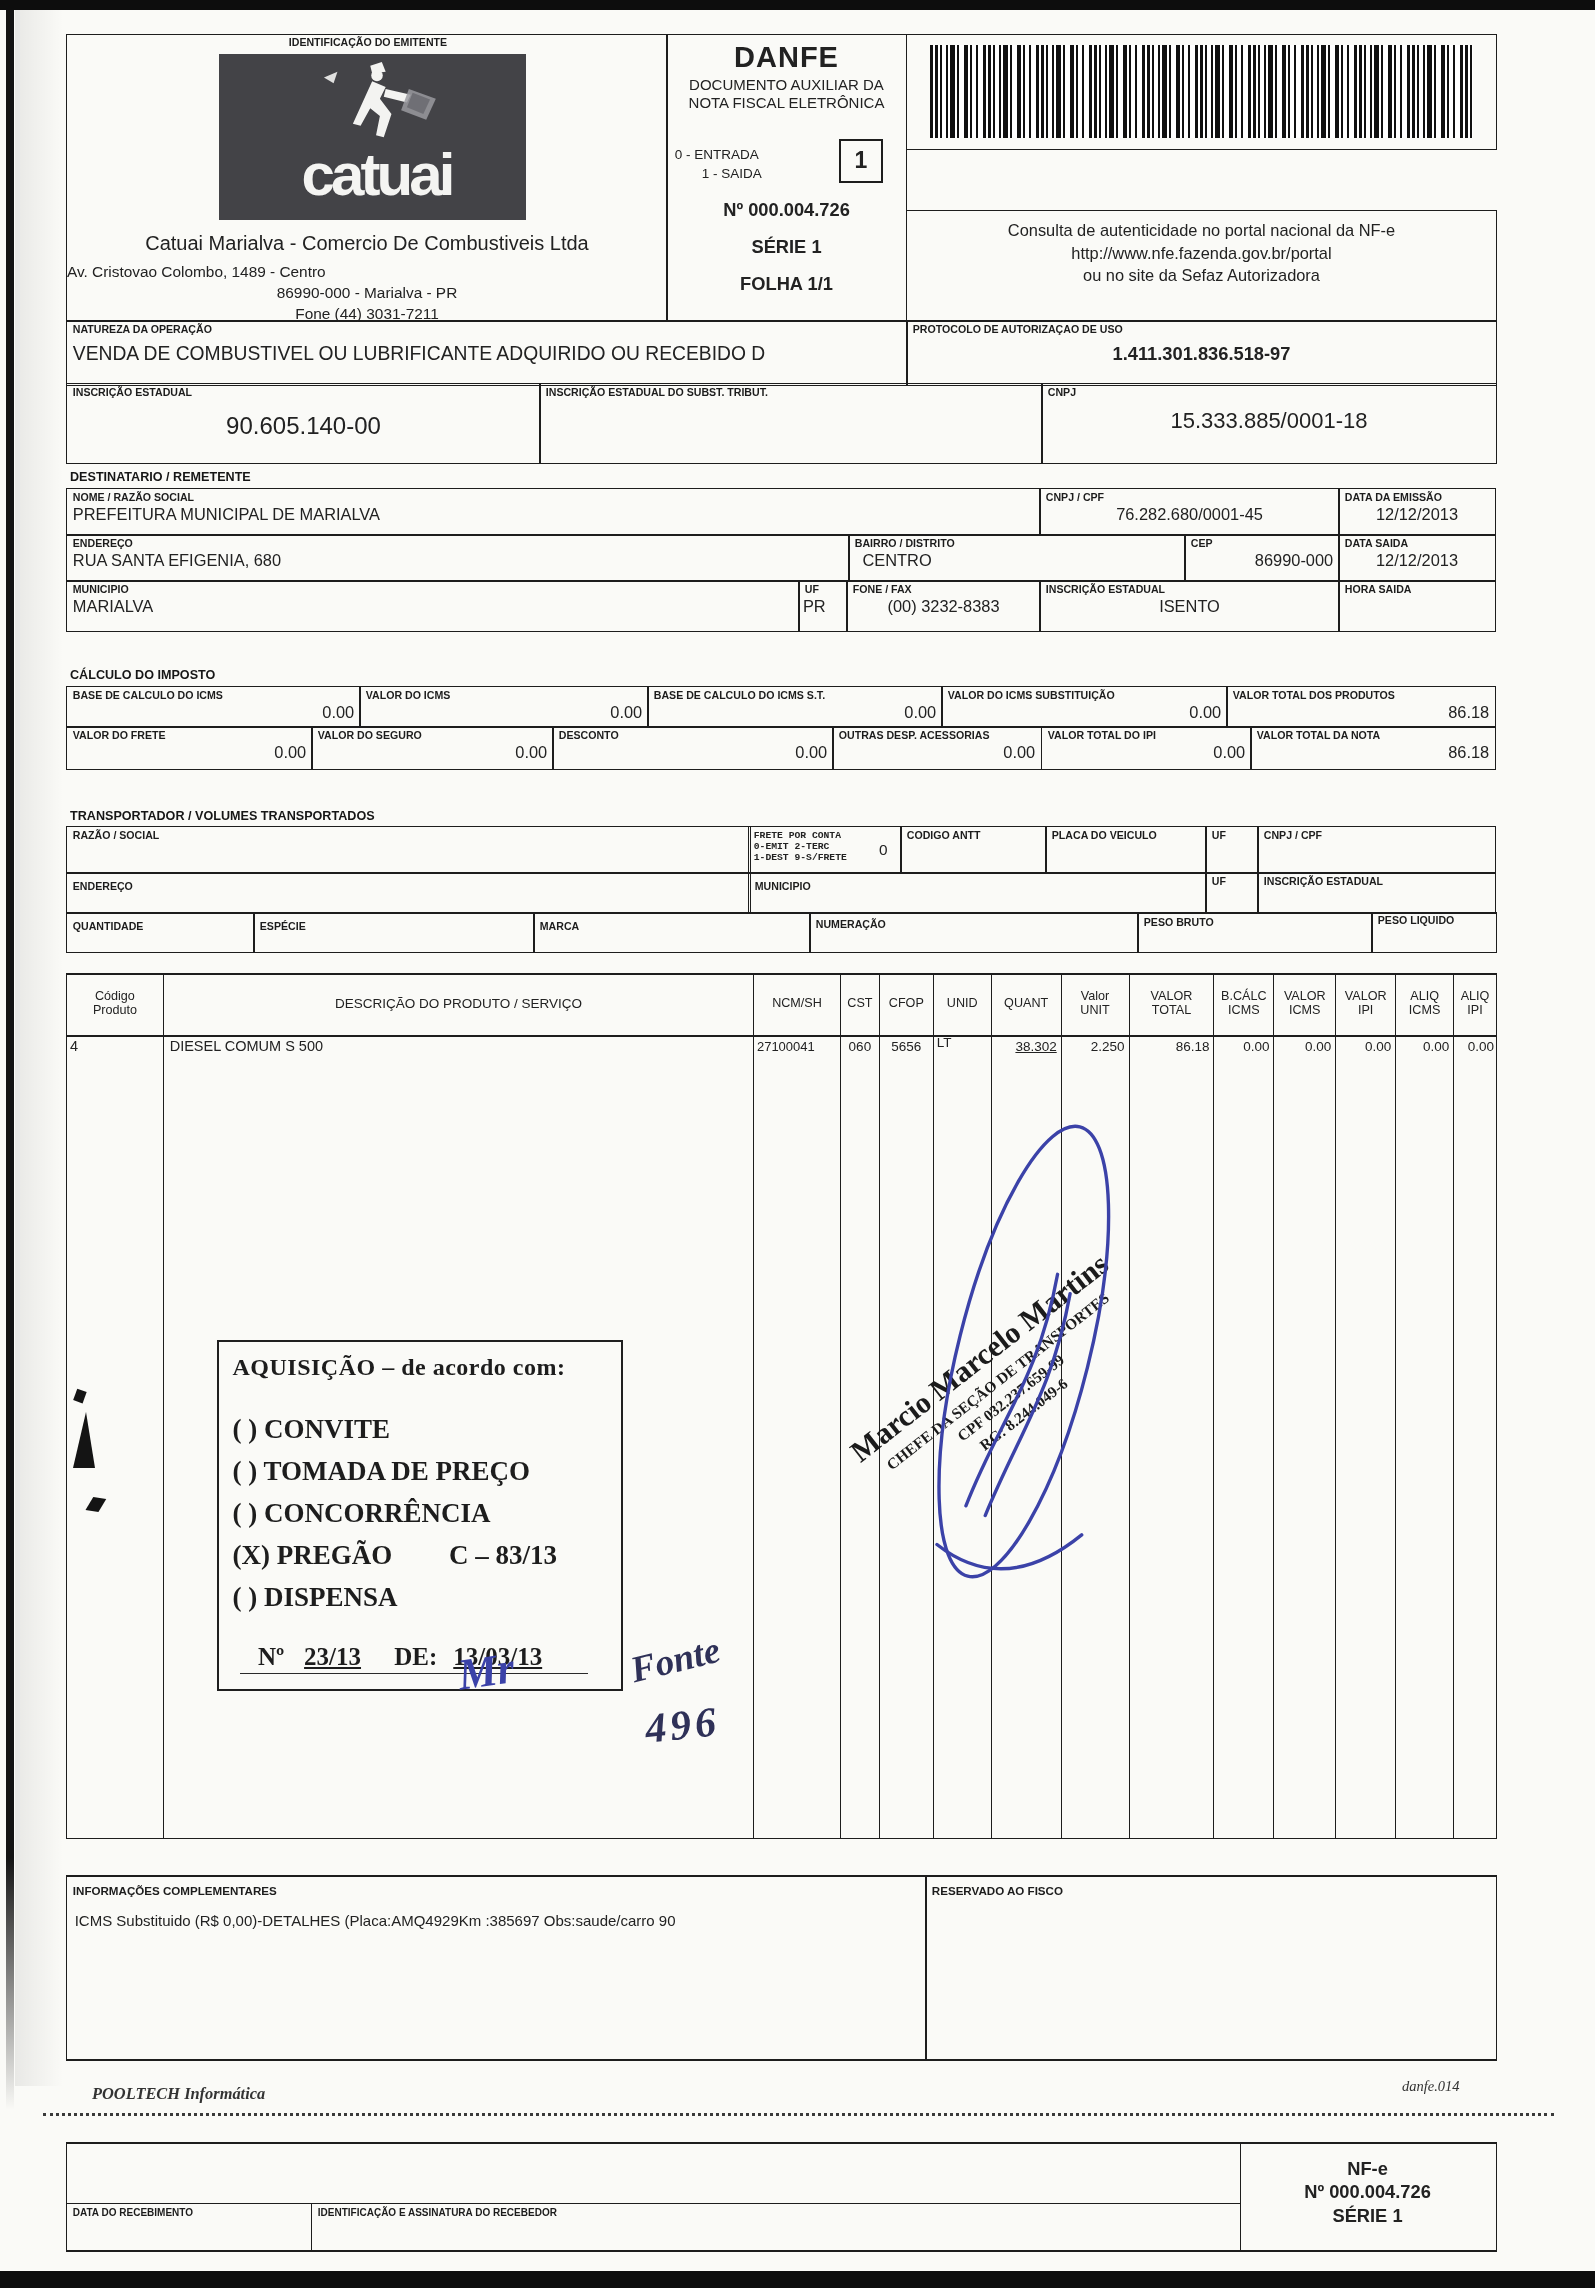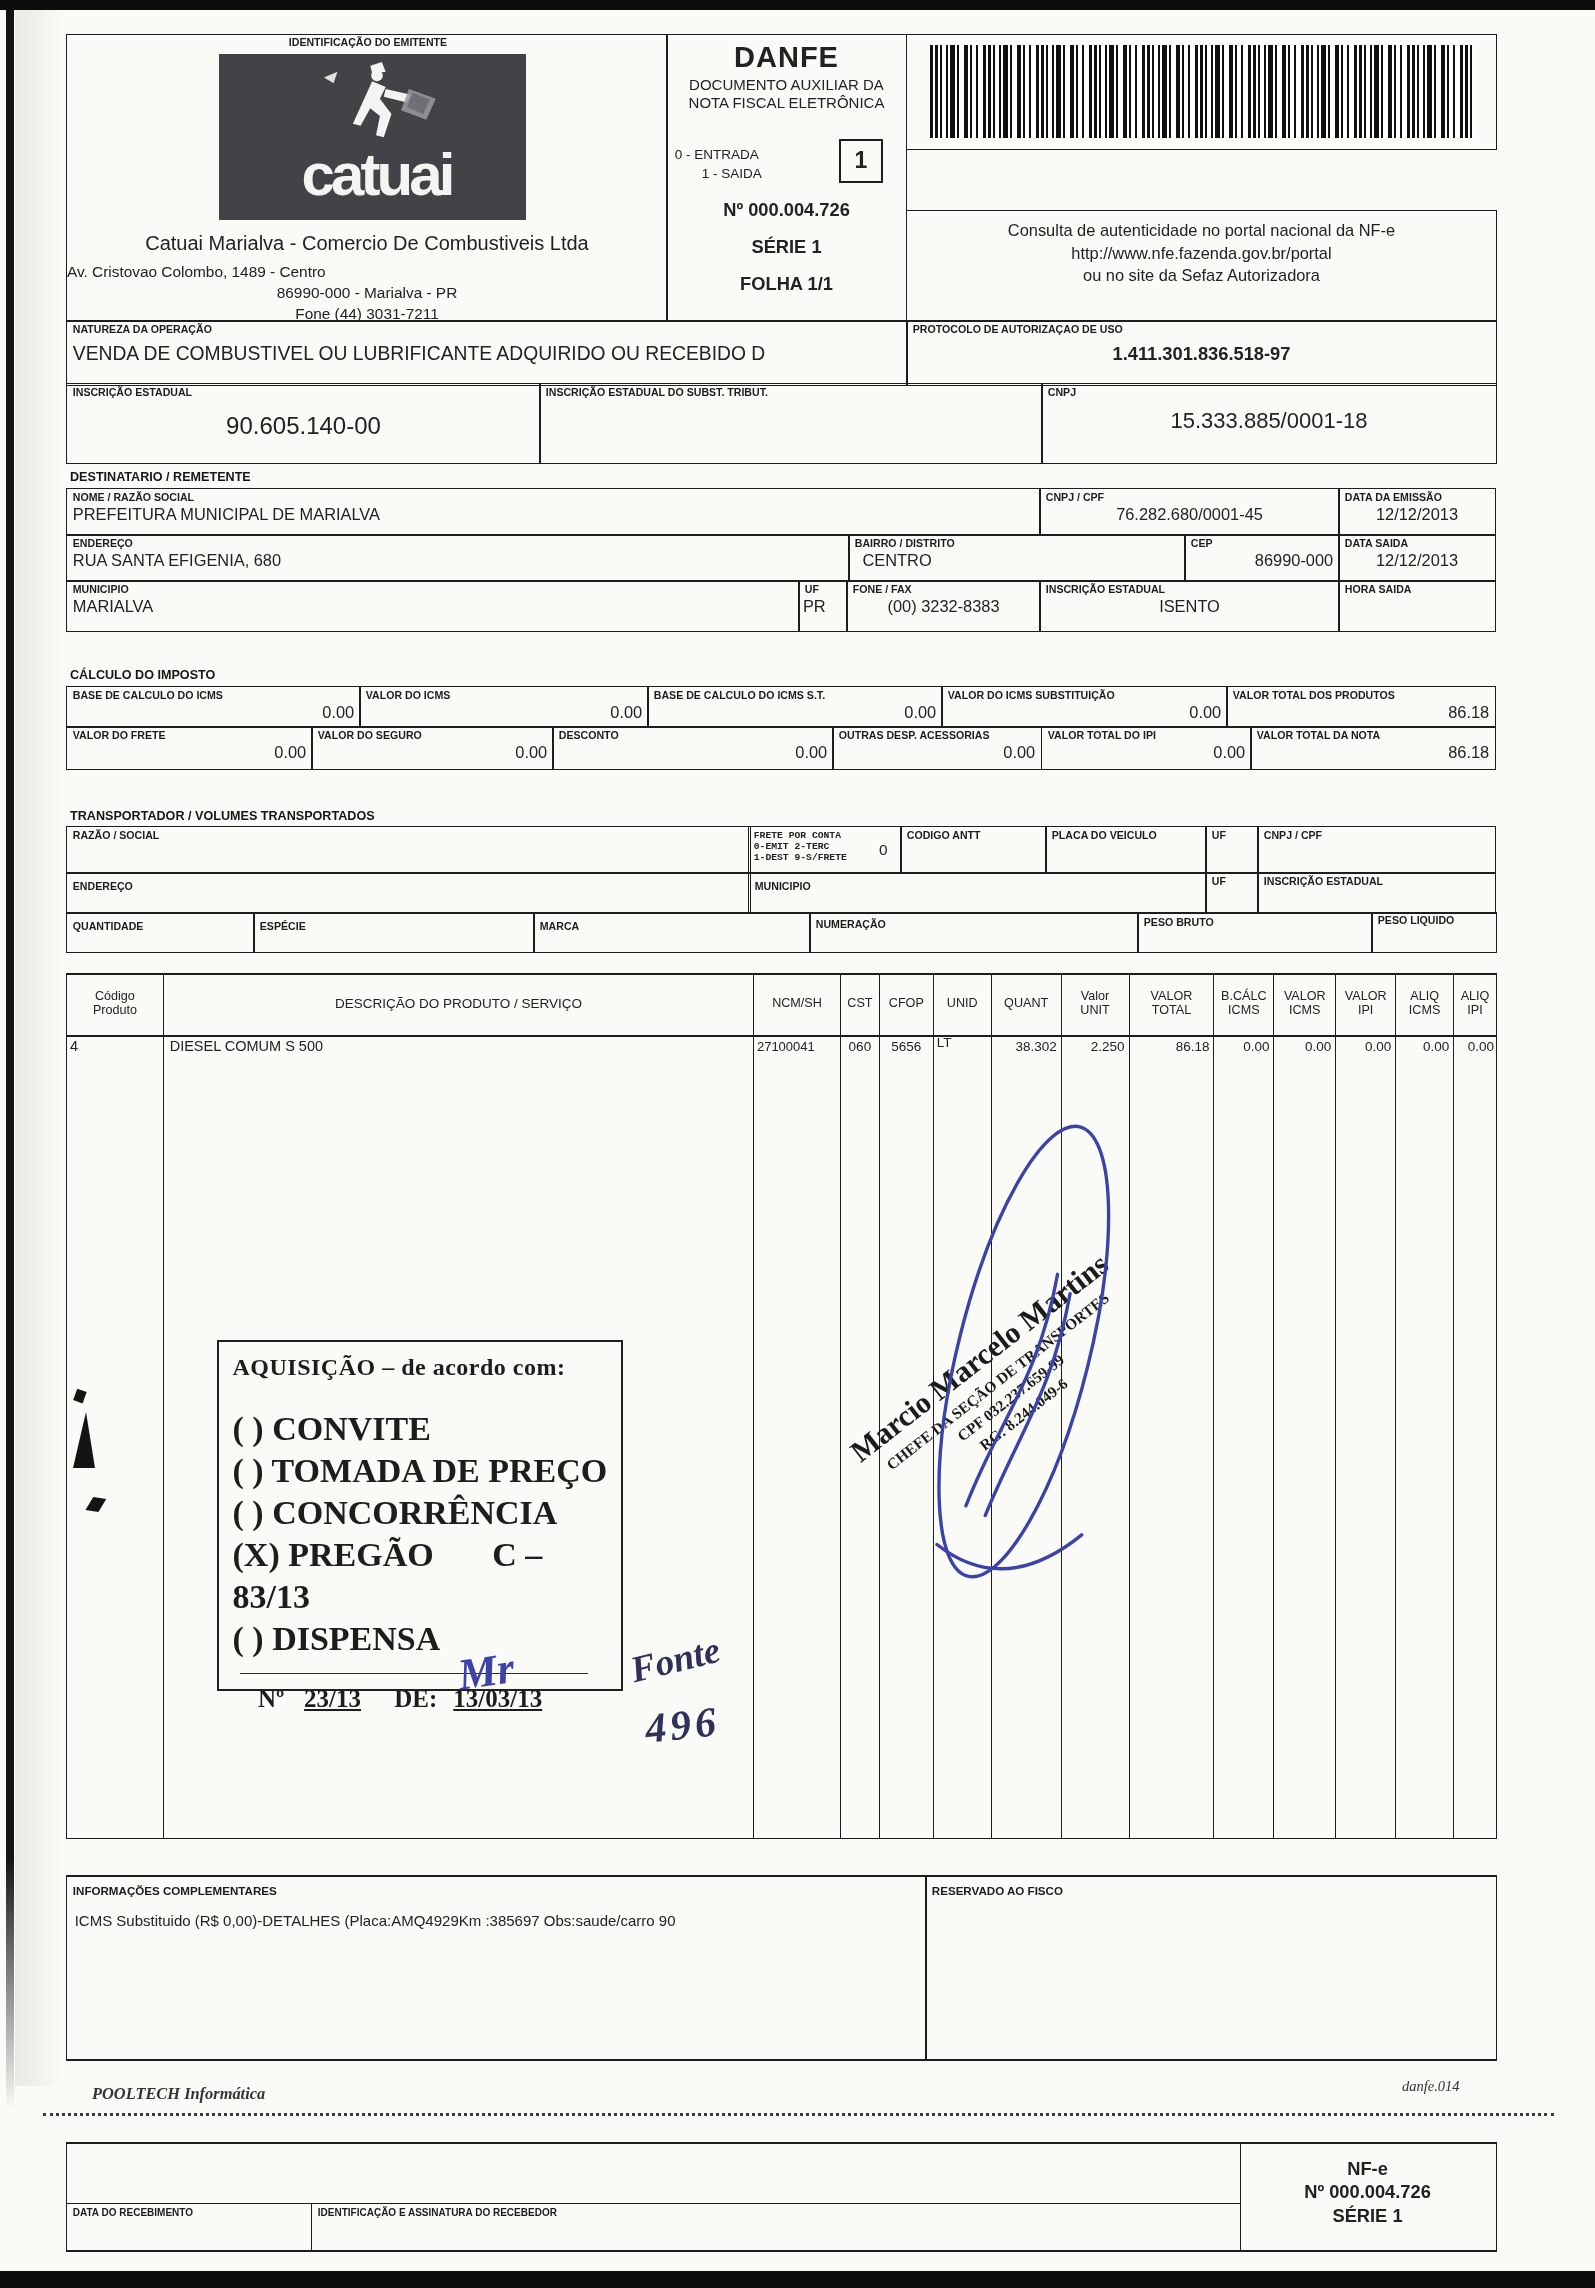--- a/index.html
+++ b/index.html
@@ -290,21 +290,21 @@
     <div style="width:39px;border-right:1.9px solid #1d1d1d;box-sizing:border-box;text-align:center;">
       <span style="font-size:13.5px;">060</span>
     </div>
     <div style="width:54px;border-right:1.9px solid #1d1d1d;box-sizing:border-box;text-align:center;">
       <span style="font-size:13.5px;">5656</span>
     </div>
     <div style="width:58px;border-right:1.9px solid #1d1d1d;box-sizing:border-box;">
       <span style="font-size:13.5px;padding-left:2.9px;position:relative;top:-3.9px;">LT</span>
     </div>
     <div style="width:70px;border-right:1.9px solid #1d1d1d;box-sizing:border-box;text-align:right;">
-      <span style="font-size:13.5px;padding-right:3.9px;">38.302</span>
+      <span style="font-size:13.5px;padding-right:3.9px;text-decoration:underline;">38.302</span>
     </div>
     <div style="width:68px;border-right:1.9px solid #1d1d1d;box-sizing:border-box;text-align:right;">
       <span style="font-size:13.5px;padding-right:3.9px;">2.250</span>
     </div>
     <div style="width:85px;border-right:1.9px solid #1d1d1d;box-sizing:border-box;text-align:right;">
       <span style="font-size:13.5px;padding-right:3.9px;">86.18</span>
     </div>
     <div style="width:60px;border-right:1.9px solid #1d1d1d;box-sizing:border-box;text-align:right;">
       <span style="font-size:13.5px;padding-right:3.9px;">0.00</span>
     </div>
@@ -321,21 +321,21 @@
       <span style="font-size:13.5px;padding-right:1.9px;">0.00</span>
     </div>
   </div>
 
   <div class="abs" style="left:73px;top:1412px;width:0;height:0;border-left:13.5px solid transparent;border-right:9.7px solid transparent;border-bottom:56px solid #141414;"></div>
   <div class="abs" style="left:75px;top:1390px;width:9.7px;height:11.6px;background:#141414;transform:rotate(20deg);"></div>
   <div class="abs" style="left:89px;top:1498px;width:13.5px;height:12.6px;background:#141414;transform:skewX(-25deg) rotate(8deg);"></div>
 
   <div class="abs serif" style="left:217px;top:1340px;width:406px;height:351px;border:2.9px solid #1f1f1f;box-sizing:border-box;color:#1d1d1d;">
     <div style="font-size:24px;font-weight:bold;padding:11.6px 0 0 13.5px;letter-spacing:0.5px;">AQUISIÇÃO – de acordo com:</div>
-    <div style="padding:27px 0 0 13.5px;font-size:34px;font-weight:bold;line-height:42px;">
+    <div style="padding:27px 0 0 13.5px;font-size:27px;font-weight:bold;line-height:42px;">
       <div>( ) CONVITE</div>
       <div>( ) TOMADA DE PREÇO</div>
       <div>( ) CONCORRÊNCIA</div>
       <div>
         <span>(X) PREGÃO</span>
         <span style="margin-left:50px;">C – 83/13</span>
       </div>
       <div>( ) DISPENSA</div>
     </div>
     <div style="padding:25px 0 0 39px;font-size:25px;font-weight:bold;">

